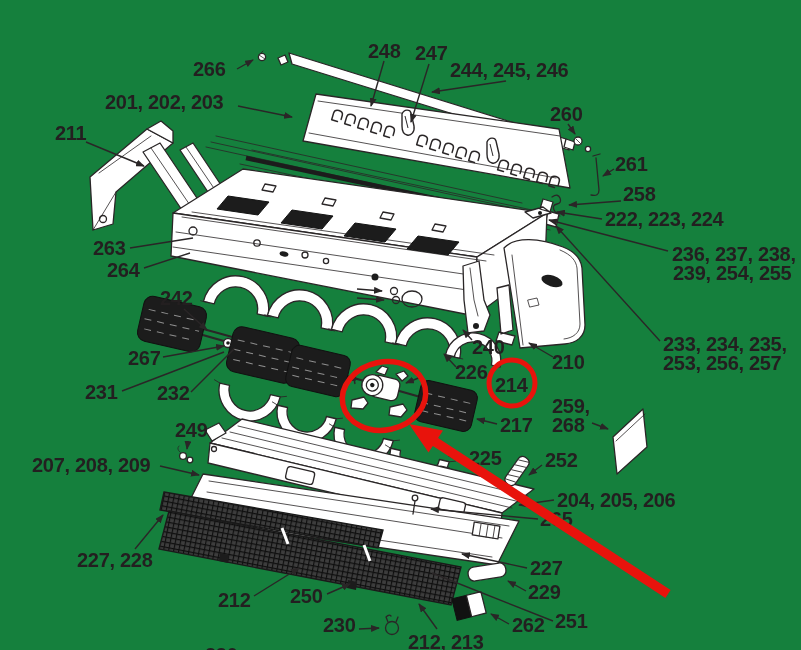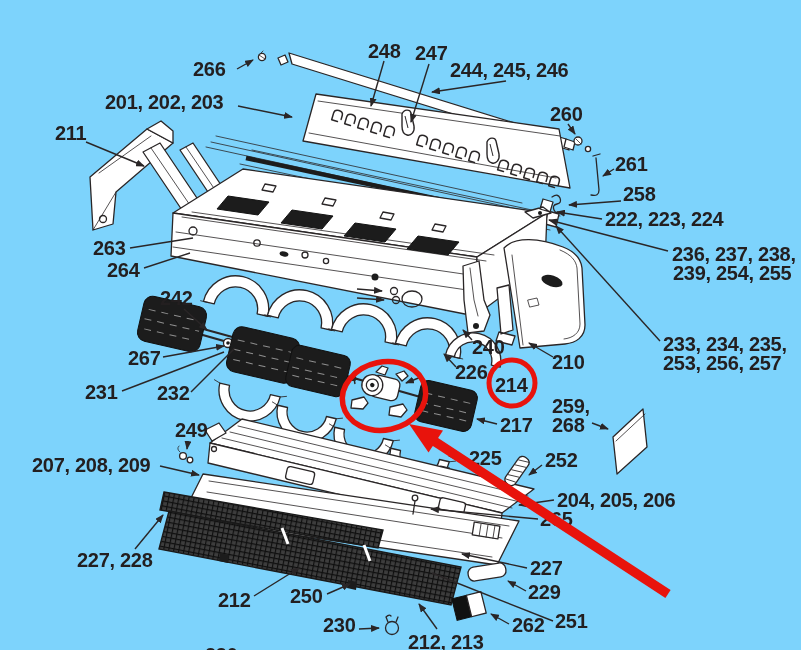--- a/index.html
+++ b/index.html
@@ -1,16 +1,16 @@
 <!DOCTYPE html>
 <html><head>
 <meta charset="utf-8">
 <style>
   html,body{margin:0;padding:0;background:#fff;}
-  #stage{position:relative;width:801px;height:650px;background:#7dd3fc;overflow:hidden;
+  #stage{position:relative;width:801px;height:650px;background:#15803d;overflow:hidden;
          font-family:"Liberation Sans",sans-serif;}
   svg{position:absolute;left:0;top:0;}
   text.lbl{font-family:"Liberation Sans",sans-serif;font-weight:700;font-size:20px;
            fill:#231f20;letter-spacing:-0.3px;}
   .ln{stroke:#2a2627;stroke-width:1.4;fill:none;}
   .pt{stroke:#2a2627;stroke-width:1.3;fill:none;stroke-linejoin:round;stroke-linecap:round;}
   .ptw{stroke:#2a2627;stroke-width:1.3;fill:#ffffff;stroke-linejoin:round;}
   .ptd{stroke:#141414;stroke-width:1;fill:#1c1c1c;stroke-linejoin:round;}
   .thin{stroke-width:0.8;}
   .red{stroke:#e8130c;fill:none;}

